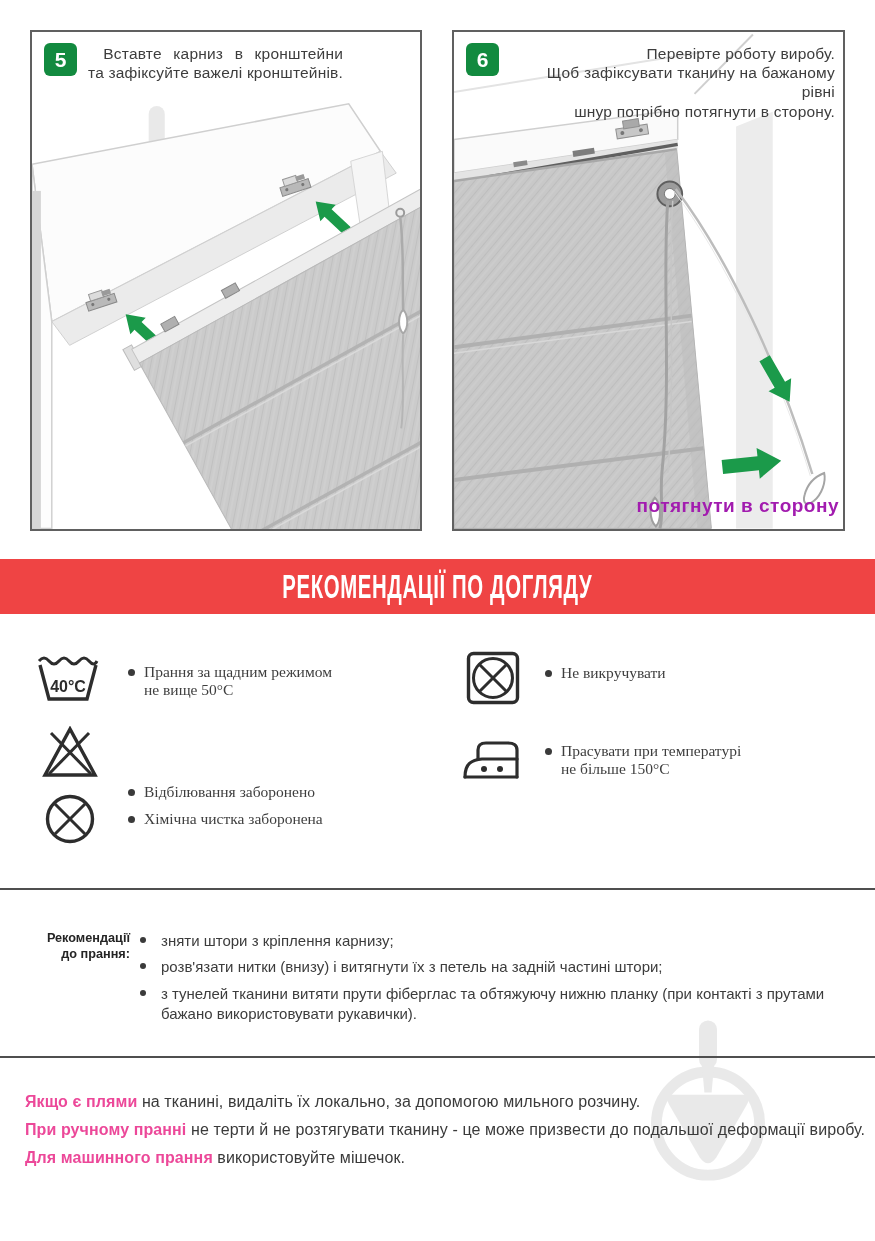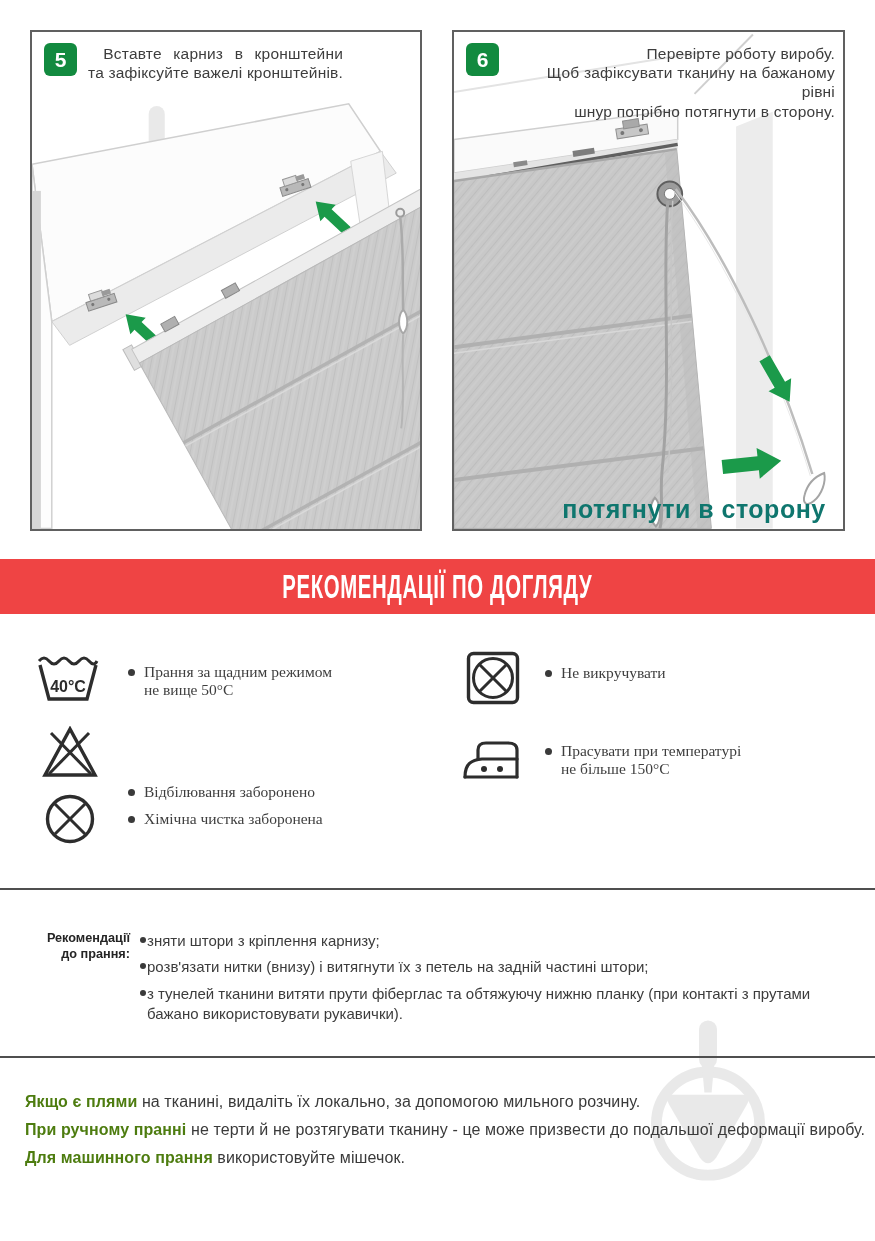--- a/index.html
+++ b/index.html
@@ -10,39 +10,39 @@
   
   .panel { position:absolute; top:30px; height:501px; border:2px solid #606060; background:#fff; box-sizing:border-box; overflow:hidden; }
   .panel-5 { left:30px;  width:392px; }
   .panel-6 { left:452px; width:393px; }
   .panel-head { position:absolute; left:0; top:0; right:0; padding:11px 8px 0 12px; display:flex; gap:11px; z-index:6; }
   .badge { width:33px; height:33px; background:#128a3f; border-radius:6px; color:#fff; font-weight:bold; font-size:21px; display:flex; align-items:center; justify-content:center; flex:0 0 auto; }
   .step-text { font-size:15.5px; color:#3d3d3d; line-height:1.24; letter-spacing:.2px; padding-top:1px;text-align:right; }
   .wide-words { word-spacing:7px; }
   .illus { position:absolute; left:0; top:0; width:100%; height:100%; }
   .callout {
-    position:absolute; left:95px; width:290px; top:463px; z-index:7; text-align:center;
-    font-size:25px; font-weight:bold; color:#0f766e; letter-spacing:.5px; white-space:nowrap;
+    position:absolute; left:95px; width:290px; top:463px; z-index:7; text-align:right;
+    font-size:19px; font-weight:bold; color:#a21caf; letter-spacing:.5px; white-space:nowrap;
   }
   
   .banner { position:absolute; left:0; top:559px; width:875px; height:55px; background:#ef4444; display:flex; align-items:center; justify-content:center; }
   .banner-text { color:#fff; font-size:34px; font-weight:bold; letter-spacing:1px; transform:scaleX(.6); white-space:nowrap; }
   
   .care-icon { position:absolute; }
   .care-item { position:absolute; display:flex; gap:9px; font-size:15.5px; color:#3e3e3e; line-height:1.18;font-family:Liberation Serif, serif; }
   .dot { width:7px; height:7px; border-radius:50%; background:#3a3a3a; margin-top:6px; flex:0 0 auto; }
   
   .rule { position:absolute; left:0; width:875px; height:2px; background:#4f4f4f; z-index:3; }
   
   .wr-label { position:absolute; left:14px; top:930px; width:116px; text-align:right; font-weight:bold; font-size:13.5px; color:#242424; line-height:1.2; transform:scaleX(.94); transform-origin:right center; }
-  .wr-item { position:absolute; left:140px; display:flex; gap:1px; font-size:15px; color:#3c3c3c; line-height:1.3; }
+  .wr-item { position:absolute; left:140px; display:flex; gap:15px; font-size:15px; color:#3c3c3c; line-height:1.3; }
   .wr-item .dot { width:6px; height:6px; margin-top:6px; }
   
   .note { position:absolute; left:25px; font-size:16px; color:#3a3a3a; z-index:4; letter-spacing:.1px; }
-  .note b { color:#4d7c0f; }
+  .note b { color:#ec4899; }
   
   .wm { position:absolute; z-index:0; }
 </style>
 </head>
 <body>
 
 <div class="page">
 
   <div class="panel panel-5">
     <div class="panel-head">

